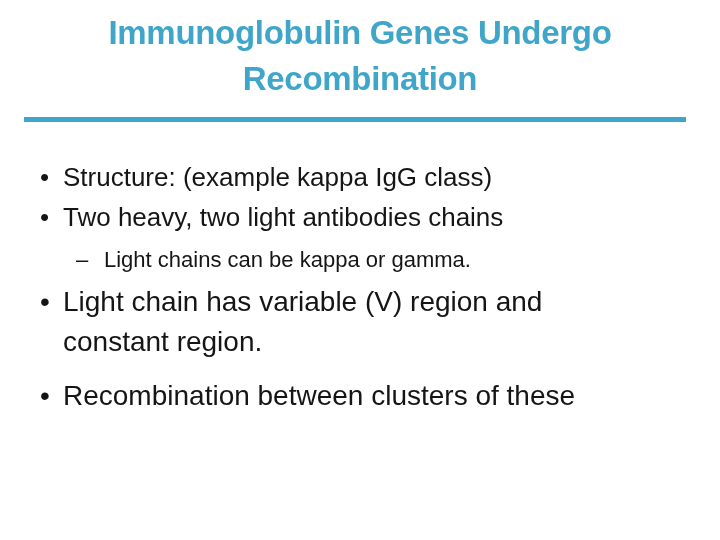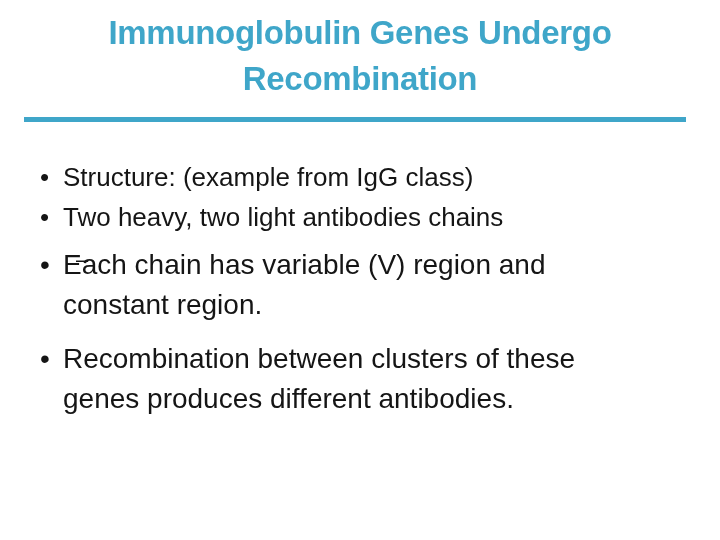--- a/index.html
+++ b/index.html
@@ -89,35 +89,36 @@
 
   <div class="slide-title" style="color: rgb(63, 166, 201);">Immunoglobulin Genes Undergo
 Recombination</div>
 
   <div class="title-underline" style="background: rgb(63, 166, 201);"></div>
 
   <div class="bullet-list" style="color: rgb(21, 21, 21);">
 
     <div class="bullet l1a b1">
       <span class="marker">•</span>
-      <span class="text">Structure: (example from IgG class)</span>
+      <span class="text">Structure: (example kappa IgG class)</span>
     </div>
 
     <div class="bullet l1a b2">
       <span class="marker">•</span>
       <span class="text">Two heavy, two light antibodies chains</span>
     </div>
 
     <div class="bullet l2 b3">
       <span class="marker">–</span>
+      <span class="text">Light chains can be kappa or gamma.</span>
     </div>
 
     <div class="bullet l1b b4">
       <span class="marker">•</span>
-      <span class="text">Each chain has variable (V) region and
+      <span class="text">Light chain has variable (V) region and
 constant region.</span>
     </div>
 
     <div class="bullet l1b b5">
       <span class="marker">•</span>
       <span class="text">Recombination between clusters of these
 genes produces different antibodies.</span>
     </div>
 
   </div>

